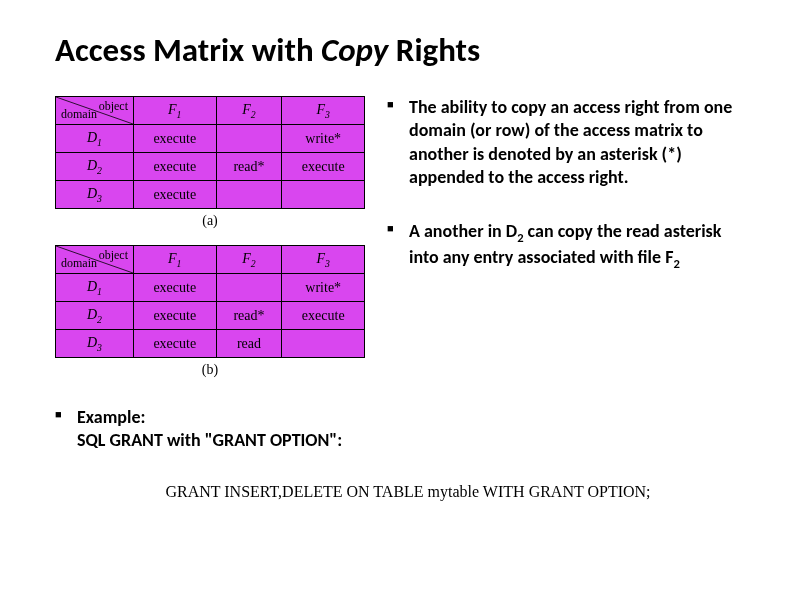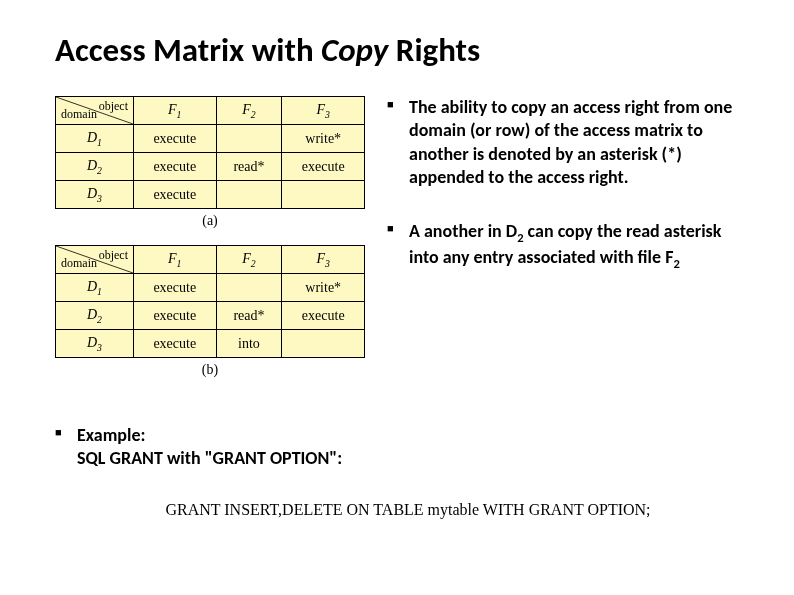--- a/index.html
+++ b/index.html
@@ -37,21 +37,21 @@
   table.matrix {
     border-collapse: collapse;
     width: 310px;
     font-family: "Times New Roman", serif;
     font-size: 14px;
   }
   table.matrix td, table.matrix th {
     border: 1px solid #000;
     padding: 4px 7px;
     text-align: center;
-    background: #fef9c3;
+    background: #d946ef;
     font-weight: normal;
     font-style: italic;
     height: 28px;
   }
   table.matrix td.domain-cell, table.matrix td.val {
     font-style: normal;
   }
   table.matrix td.val { font-style: normal; }
   .corner-cell {
     position: relative;
@@ -96,21 +96,21 @@
   }
   ul.bullets li::before {
     content: "■";
     position: absolute;
     left: 0;
     top: 2px;
     font-size: 11px;
     color: #000;
   }
   .example-block {
-    margin-top: 30px;
+    margin-top: 12px;
   }
   .example-block ul.bullets { font-size: 18px; }
   .sql-line {
     font-family: Liberation Serif, serif;
     font-size: 16px;
     margin-left: 22px;
     margin-top: 18px;
     text-align: center;
   }
   .val { font-style: normal !important; }
@@ -187,21 +187,21 @@
           </tr>
           <tr>
             <td><span>D</span><span class="subscript">2</span></td>
             <td class="val">execute</td>
             <td class="val">read*</td>
             <td class="val">execute</td>
           </tr>
           <tr>
             <td><span>D</span><span class="subscript">3</span></td>
             <td class="val">execute</td>
-            <td class="val">into</td>
+            <td class="val">read</td>
             <td class="val"></td>
           </tr>
         </tbody>
           </table>
         <div class="caption">(b)</div>
       </div>
 
     </div>
 
     <div class="right-col">

